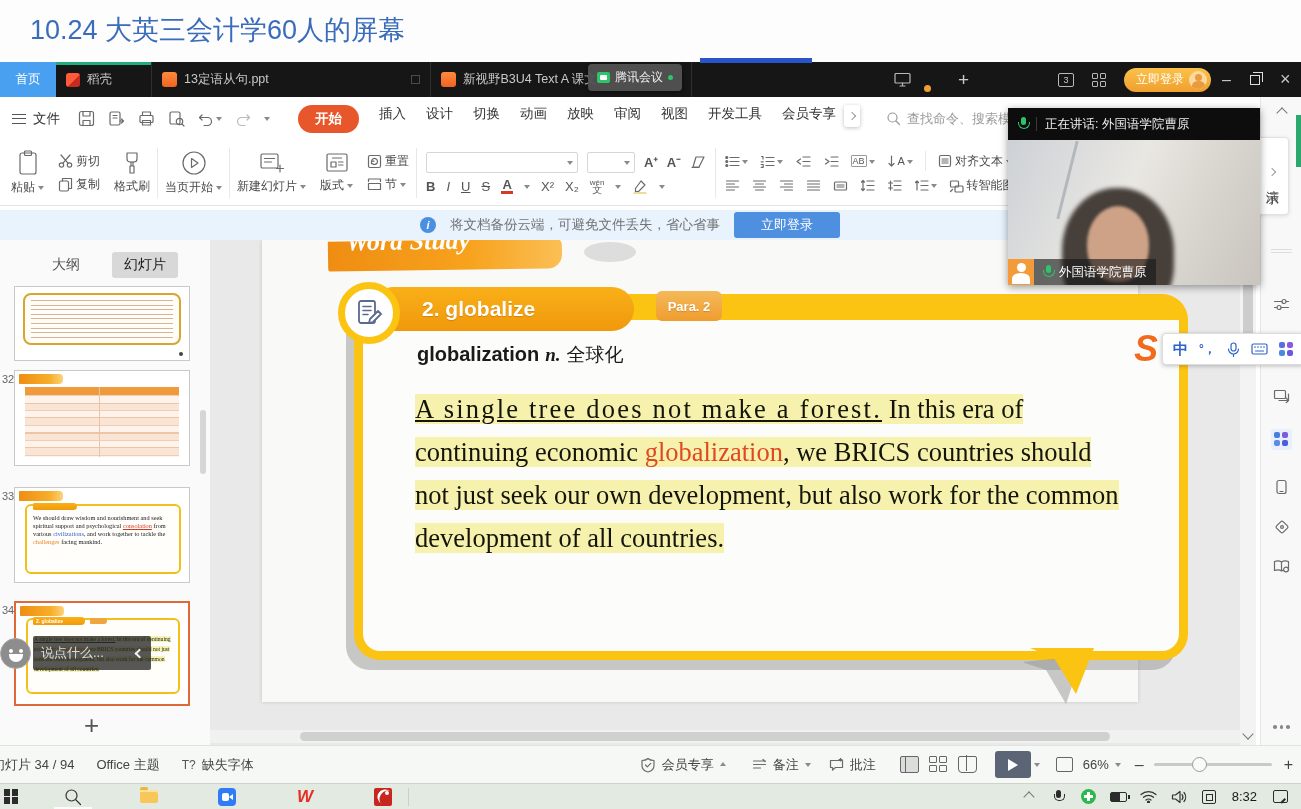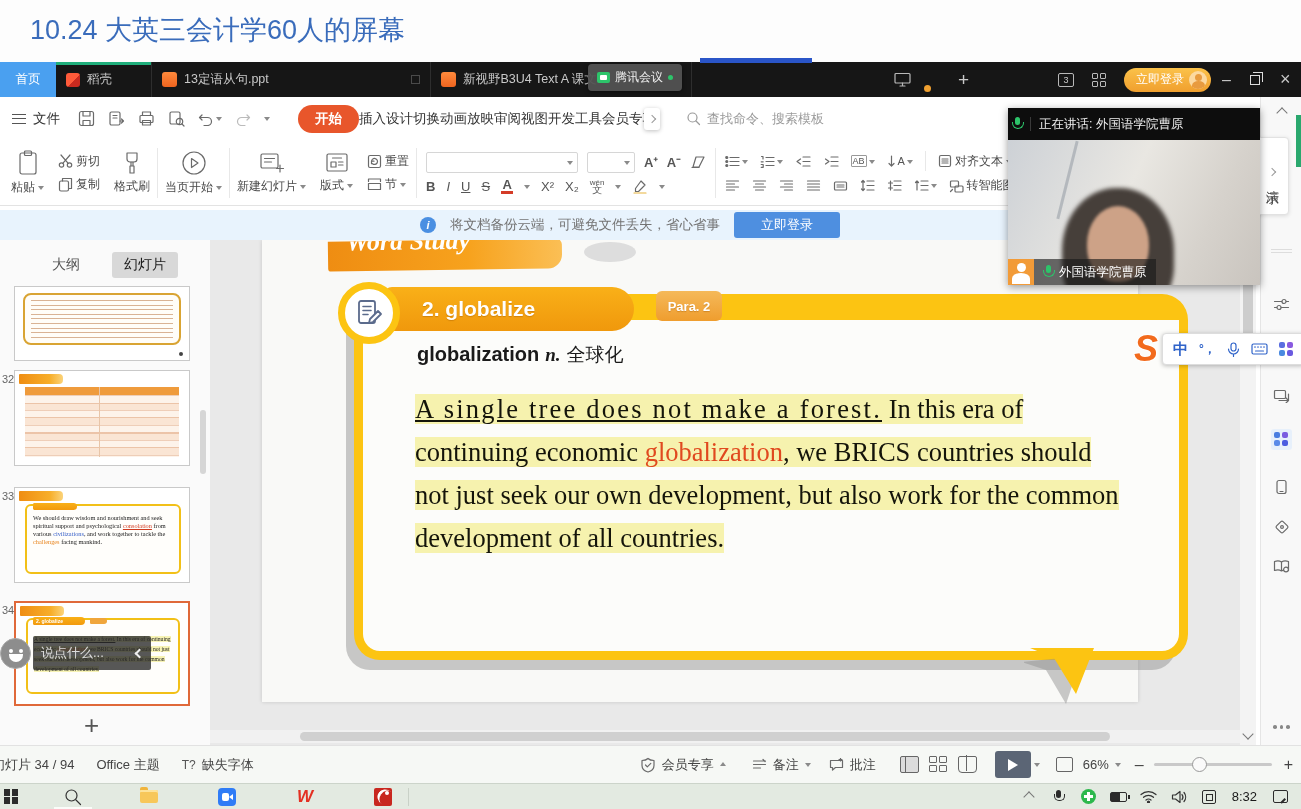--- a/index.html
+++ b/index.html
@@ -42,21 +42,21 @@
 .restoreico:before{content:"";position:absolute;left:2px;top:-4px;width:9px;height:9px;border-top:1.4px solid #ddd;border-right:1.4px solid #ddd}
 .caldock{width:16px;height:14px;border:1.3px solid #b9b9b9;border-radius:2px;color:#c9c9c9;font-size:9px;display:flex;align-items:center;justify-content:center}
 .gridico{width:14px;height:14px;display:grid;grid-template-columns:6px 6px;grid-template-rows:6px 6px;gap:2px}
 .gridico i{background:transparent;border:1.3px solid #b9b9b9;border-radius:1px}
 
 .ribbon{position:absolute;top:97px;left:0;width:1036px;height:43px;background:#fff;display:flex;align-items:center}
 .filemenu{display:flex;align-items:center;gap:7px;margin-left:12px;font-size:13.5px;color:#333}
 .hamb{width:14px;height:10px;border-top:1.6px solid #555;border-bottom:1.6px solid #555;position:relative}
 .hamb:before{content:"";position:absolute;top:3.2px;left:0;width:14px;border-top:1.6px solid #555}
 .qicons{display:flex;align-items:center;gap:13px;margin-left:18px}
-.rtabs{display:flex;align-items:center;margin-left:28px;font-size:13.5px;color:#333}
+.rtabs{display:flex;gap:20px;margin-left:28px;font-size:13.5px;color:#333}
 .rtab{cursor:pointer;white-space:nowrap}
 .rtab.active{background:#e8562b;color:#fff;border-radius:15px;padding:5px 17px;font-weight:bold}
 .notch{width:16px;height:22px;background:#fff;box-shadow:0 1px 4px rgba(0,0,0,.25);border-radius:3px;display:flex;align-items:center;justify-content:center;margin-left:-12px}
 .rsearch{display:flex;align-items:center;gap:6px;margin-left:26px;color:#9a9a9a;font-size:13px}
 
 .toolbar{position:absolute;top:140px;left:0;width:1301px;height:66px;background:#fff;border-bottom:1px solid #e3e3e3;display:flex;align-items:center;padding-left:4px}
 .vbig{display:flex;flex-direction:column;align-items:center;justify-content:center;gap:3px;padding:0 7px;height:60px}
 .vbig .lab{font-size:12px;color:#4a4a4a;display:flex;align-items:center;gap:3px;white-space:nowrap}
 .grp{display:flex;flex-direction:column;justify-content:center;gap:6px;padding:0 7px;height:60px}
 .row{display:flex;align-items:center;gap:9px}
@@ -119,21 +119,21 @@
 .slidebody{position:absolute;left:153px;top:148px;width:706px;font-family:"Liberation Serif",serif;font-size:26.5px;line-height:43px;color:#14140a;z-index:2}
 .slidebody span{background:#f6f2ae}
 .slidebody .useg{text-decoration:underline;letter-spacing:2.2px}
 .slidebody .kw{color:#e0491f}
 .hscroll{position:absolute;left:0;bottom:2px;width:1030px;height:13px;background:#f1f1f1}
 .hscroll .th{position:absolute;left:90px;top:2px;width:810px;height:9px;background:#d0d0d0;border-radius:5px}
 .vscroll{position:absolute;left:1240px;top:240px;width:16px;height:505px;background:#f3f3f3;z-index:4}
 .vscroll .th{position:absolute;left:3px;top:22px;width:10px;height:86px;background:#cdcdcd;border-radius:5px}
 
 .meetwin{position:absolute;left:1008px;top:108px;width:252px;height:177px;z-index:20;box-shadow:0 2px 8px rgba(0,0,0,.4)}
-.meethead{height:32px;background:#0d0d0d;display:flex;align-items:center;gap:8px;padding:0 4px;color:#eee;font-size:12.5px}
+.meethead{height:32px;background:#0d0d0d;display:flex;align-items:center;gap:8px;padding:0 10px;color:#eee;font-size:12.5px}
 .meethead .div{width:1px;height:14px;background:#3a3a3a}
 .micg{width:10px;height:14px;position:relative}
 .micg:before{content:"";position:absolute;left:2.5px;top:0;width:5px;height:8px;border-radius:3px;background:#2dc46a}
 .micg:after{content:"";position:absolute;left:0;top:5px;width:10px;height:6px;border:1.4px solid #2dc46a;border-top:none;border-radius:0 0 6px 6px}
 .vidarea{position:relative;height:145px;background:linear-gradient(115deg,#cdd1d6,#e9e7e2 45%,#d6d2cc 75%,#c9c4be);overflow:hidden}
 .vidarea .frameline{position:absolute;left:58px;top:0;width:3px;height:80px;background:#9aa0a8;transform:rotate(14deg);opacity:.6}
 .hair{position:absolute;left:54px;top:48px;width:112px;height:130px;border-radius:48% 48% 40% 40%;background:#463f3a;filter:blur(2px)}
 .face{position:absolute;left:79px;top:66px;width:62px;height:76px;border-radius:50% 50% 46% 46%;background:#cda287;filter:blur(1.5px)}
 .gauge{position:absolute;right:22px;top:22px;width:82px;height:82px;border-radius:50%;background:conic-gradient(from 130deg,#57b85e 0 300deg,#e6f1e2 300deg 360deg);display:flex;align-items:center;justify-content:center}
 .gauge .inner{width:64px;height:64px;border-radius:50%;background:#fff;display:flex;flex-direction:column;align-items:center;justify-content:center;gap:0}

